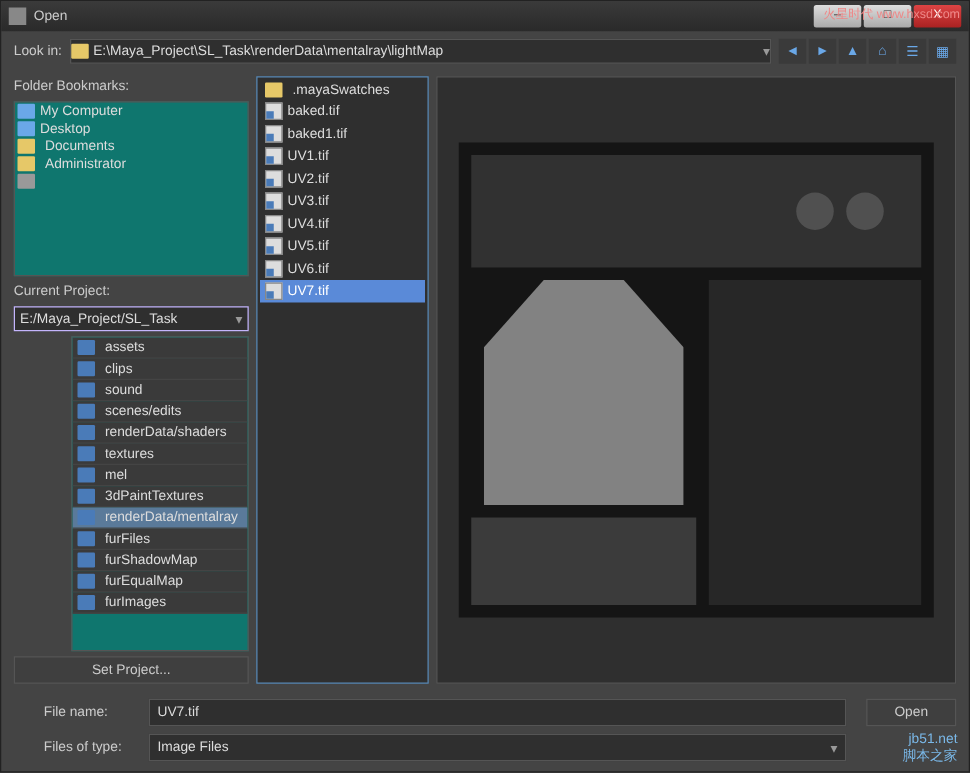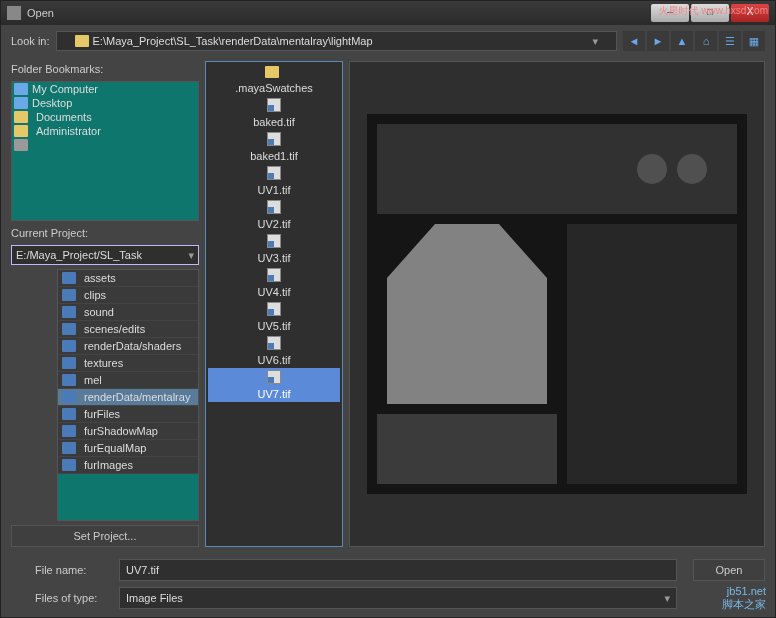--- a/index.html
+++ b/index.html
@@ -5,40 +5,40 @@
 * { margin: 0; padding: 0; box-sizing: border-box; font-family: Arial, sans-serif; font-size: 11px; }
 body { background: #2a2a2a; width: 776px; height: 618px; overflow: hidden; position: relative; }
 .window { background: #444; border: 1px solid #222; height: 100%; display: flex; flex-direction: column; }
 .titlebar { background: linear-gradient(#3a3a3a,#2a2a2a); height: 24px; display: flex; align-items: center; padding: 0 6px; color: #ccc; }
 .titlebar-icon { width: 14px; height: 14px; background: #888; margin-right: 6px; }
 .titlebar-btns { margin-left: auto; display: flex; }
 .tbtn { width: 38px; height: 18px; background: linear-gradient(#d44,#a22); margin-left: 2px; border-radius: 2px; color: #fff; text-align: center; font-size: 10px; line-height: 16px; }
 .tbtn.min { background: linear-gradient(#ddd,#aaa); color: #333; }
 .watermark-top { position: absolute; top: 4px; right: 8px; color: #e88; font-size: 10px; z-index: 10; }
 .lookin-row { display: flex; align-items: center; padding: 6px 10px; gap: 6px; color: #ccc; }
-.lookin-field { flex: 1; background: #2f2f2f; border: 1px solid #555; height: 20px; display: flex; align-items: center; padding: 0 18px; color: #ddd; }
+.lookin-field { flex: 1; background: #2f2f2f; border: 1px solid #555; height: 20px; display: flex; align-items: center; padding: 0 0; color: #ddd; }
 .folder-icon { width: 14px; height: 12px; background: #e6c868; border-radius: 1px; margin-right: 4px; flex-shrink: 0; }
 .folder-icon.blue { background: #4a7bb8; }
 .folder-icon.gray { background: #999; }
 .nav-btns { display: flex; gap: 2px; }
 .nav-btn { width: 22px; height: 20px; background: #3a3a3a; display: flex; align-items: center; justify-content: center; color: #6aa8e8; cursor: pointer; }
 .main-area { flex: 1; display: flex; padding: 4px 10px; gap: 6px; overflow: hidden; }
 .left-col { width: 188px; display: flex; flex-direction: column; gap: 4px; }
 .panel-label { color: #ccc; padding: 2px 0; }
 .panel-box { background: #0f766e; border: 1px solid #555; padding: 0; overflow: hidden; }
 .bookmarks { height: 140px; }
 .bk-item { display: flex; align-items: center; color: #ddd; padding: 1px 2px; gap: 4px; cursor: pointer; }
 .comp-icon { width: 14px; height: 12px; background: #6aa8e8; border-radius: 1px; flex-shrink: 0; }
 .proj-field { background: #2f2f2f; border: 1px solid #c4b5fd; height: 20px; display: flex; align-items: center; padding: 0 4px; color: #ddd; }
 .proj-list { flex: 1; overflow-y: auto; margin-left: 46px; }
 .proj-item { display: flex; align-items: center; color: #ddd; padding: 2px 4px; gap: 4px; cursor: pointer; background: #3a3a3a; border-bottom: 1px solid #444; }
 .proj-item.selected { background: #5a7a9a; }
 .set-proj-btn { background: #3f3f3f; border: 1px solid #555; color: #ccc; height: 22px; text-align: center; line-height: 20px; cursor: pointer; }
 .mid-col { width: 138px; background: #2f2f2f; border: 1px solid #5a8ab8; display: flex; flex-direction: column; padding: 2px; }
-.file-item { display: flex; align-items: center; color: #ddd; padding: 2px 4px; gap: 4px; cursor: pointer; flex-direction: column; }
+.file-item { display: flex; align-items: center; color: #ddd; padding: 2px 4px; gap: 4px; cursor: pointer; }
 .file-item.selected { background: #5a8ad8; color: #fff; }
 .tif-icon { width: 14px; height: 14px; background: #ddd; border: 1px solid #888; position: relative; flex-shrink: 0; }
 .tif-icon::after { content: ''; position: absolute; bottom: 0; left: 0; width: 6px; height: 6px; background: #4a7bb8; }
 .right-col { flex: 1; background: #2f2f2f; border: 1px solid #555; display: flex; align-items: center; justify-content: center; position: relative; }
 .preview { width: 380px; height: 380px; background: #151515; position: relative; overflow: hidden; }
 .uv-shape { position: absolute; background: #888; opacity: 0.6; }
 .bottom-area { padding: 8px 10px; display: flex; flex-direction: column; gap: 6px; color: #ccc; }
 .brow { display: flex; align-items: center; gap: 8px; margin-left: 24px; }
 .brow label { width: 76px; }
 .binput { flex: 1; background: #2f2f2f; border: 1px solid #555; height: 22px; padding: 0 6px; color: #ddd; }
@@ -133,20 +133,24 @@
             <span>renderData/shaders</span>
           </div>
           <div class="proj-item">
             <span class="folder-icon blue"></span>
             <span>textures</span>
           </div>
           <div class="proj-item">
             <span class="folder-icon blue"></span>
             <span>mel</span>
           </div>
+          <div class="proj-item">
+            <span class="folder-icon blue"></span>
+            <span>3dPaintTextures</span>
+          </div>
           <div class="proj-item selected">
             <span class="folder-icon blue"></span>
             <span>renderData/mentalray</span>
           </div>
           <div class="proj-item">
             <span class="folder-icon blue"></span>
             <span>furFiles</span>
           </div>
           <div class="proj-item">
             <span class="folder-icon blue"></span>

